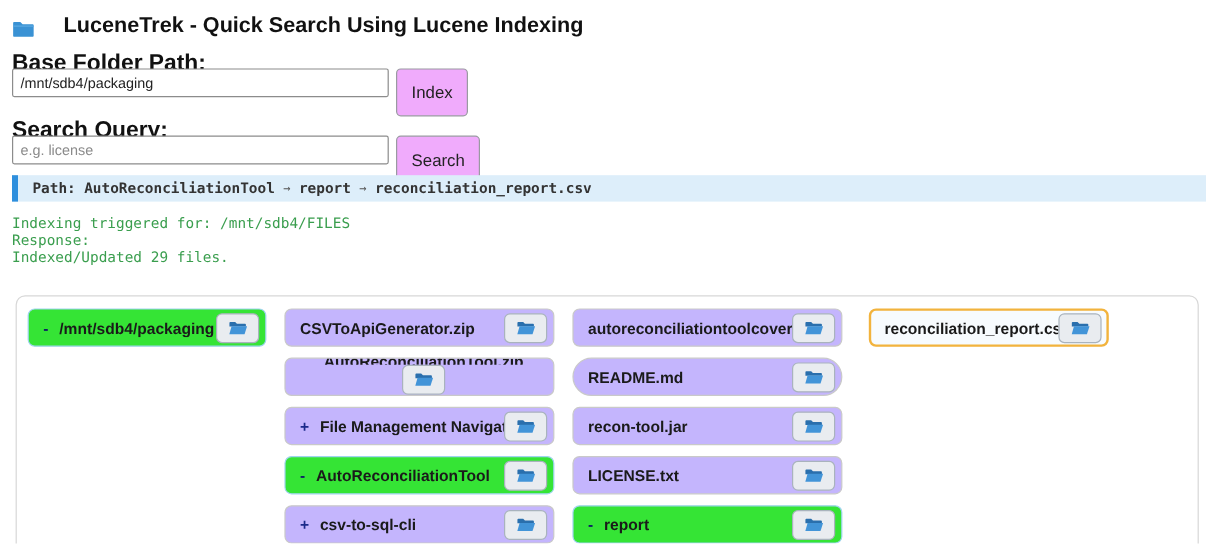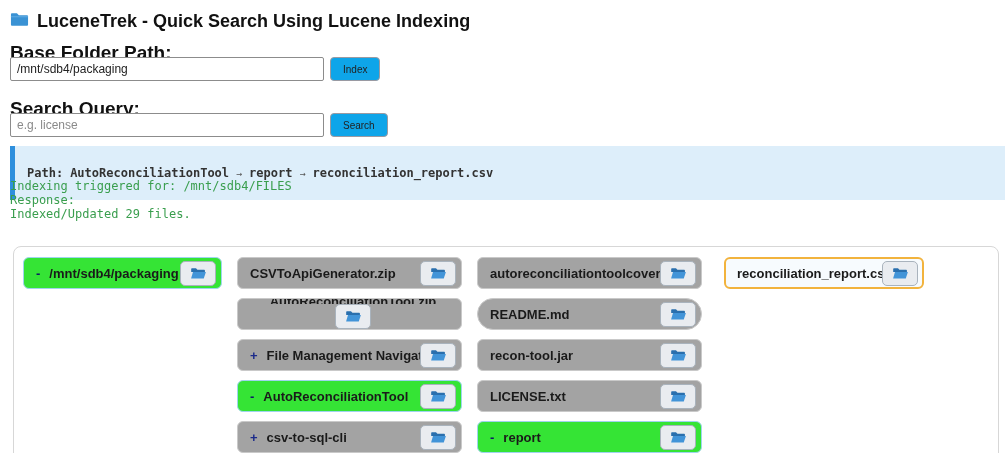--- a/index.html
+++ b/index.html
@@ -6,68 +6,68 @@
   body{
     width:1005px;height:453px;overflow:hidden;position:relative;
     background:#ffffff;
     font-family:"Liberation Sans", sans-serif;
     color:#1a1a1a;
   }
   .abs{position:absolute;}
 
   
   .page-title{
-    left:10px;top:11px;display:flex;align-items:flex-start;gap:8px;
+    left:10px;top:11px;display:flex;align-items:flex-end;gap:24px;
     font-size:18px;font-weight:bold;color:#111;
   }
   .page-title svg{flex:0 0 auto;}
 
   
   .form-label{font-size:19px;font-weight:bold;color:#111;}
   .text-input{
     position:absolute;left:10px;width:300px;height:22px;
     border:1px solid #8c8c8c;border-radius:2px;background:#fff;
     font-size:12px;color:#222;padding:0 6px;outline:none;
   }
   .text-input::placeholder{color:#8a8a8a;}
   .btn{
-    position:absolute;height:24px;padding:0 12px;
-    background:#0ea5e9;border:1px solid #9a9aa2;border-radius:4px;
-    font-size:10px;color:#222;font-family:"Liberation Sans",sans-serif;
+    position:absolute;height:40px;padding:0 12px;
+    background:#f0abfc;border:1px solid #9a9aa2;border-radius:4px;
+    font-size:14px;color:#222;font-family:"Liberation Sans",sans-serif;
     cursor:pointer;
   }
 
   
   .path-bar{
     left:10px;top:146px;width:966px;height:22px;
     background:var(--pathbar_bg);
     border-left:5px solid var(--pathbar_border);
     display:flex;align-items:center;
-    padding:16px 12px;
+    padding:0 12px;
     font-family:"DejaVu Sans Mono", monospace;
     font-size:12px;font-weight:bold;color:#333;
   }
   .path-sep{color:#555;font-size:10px;margin:0 7px;font-weight:normal;}
 
   
   .response-text{
     left:10px;top:179px;
     font-family:"DejaVu Sans Mono", monospace;
     font-size:12px;line-height:14px;color:var(--response_green);
     white-space:pre-line;
   }
 
   
   .tree-panel{
     left:13px;top:246px;width:984px;height:230px;
     border:1px solid #d7d7d7;border-radius:8px;background:#fff;
   }
   .tree-item{
     position:absolute;height:32px;box-sizing:border-box;
-    background:#a3a3a3;border:1px solid #c9c9c9;border-radius:6px;
+    background:#c4b5fd;border:1px solid #c9c9c9;border-radius:6px;
     display:flex;align-items:center;justify-content:space-between;
     padding:0 5px 0 12px;
     font-size:13px;font-weight:bold;color:#1a1a1a;
   }
   .tree-item .lbl{display:flex;align-items:center;gap:9px;white-space:nowrap;overflow:hidden;}
   .tree-item .prefix{color:#1b2a8a;font-weight:bold;}
   .tree-item.expanded{
     background:var(--tree_green);border-color:#9fd4ee;
   }
   .tree-item.expanded .prefix{color:#0d1b66;}

